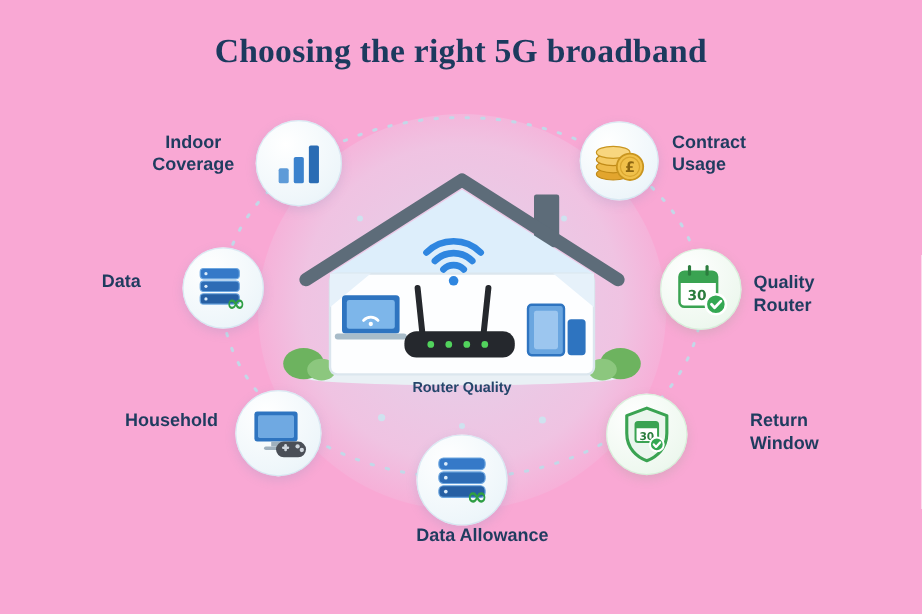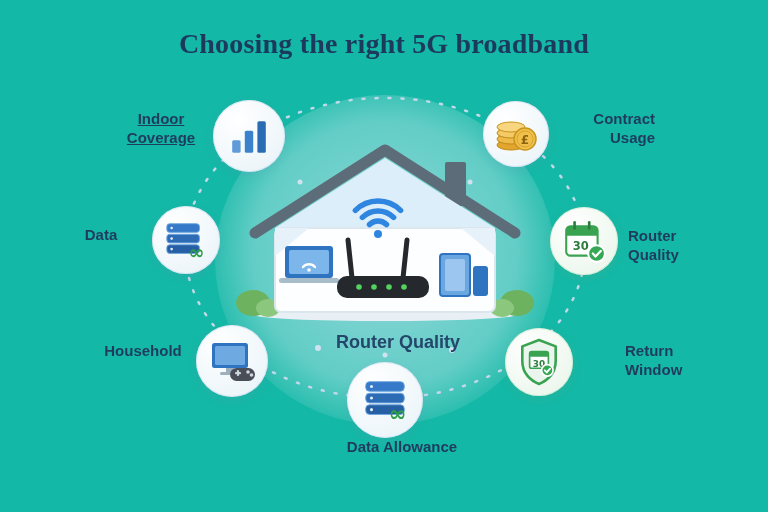--- a/index.html
+++ b/index.html
@@ -1,18 +1,18 @@
 <!DOCTYPE html>
 <html><head>
 <meta charset="utf-8">
 <style>
   html,body { margin:0; padding:0; background:#ffffff; }
   .stage {
     position:relative; width:768px; height:512px; overflow:hidden;
-    background:#14b8a6; font-family:"Liberation Sans", sans-serif;
+    background:#f9a8d4; font-family:"Liberation Sans", sans-serif;
   }
   .title {
     position:absolute; left:0; right:0; top:28px; margin:0;
     text-align:center; font-family:"Liberation Serif", serif;
     font-size:28px; font-weight:700; color:#1c3a5e; letter-spacing:.2px;
   }
   .glow {
     position:absolute; left:215px; top:95px; width:340px; height:330px;
     border-radius:50%;
     background:radial-gradient(circle at 50% 48%, rgba(214,233,246,.65) 0%, rgba(224,239,249,.38) 55%, rgba(255,255,255,0) 78%);
@@ -27,22 +27,22 @@
   }
   .tint-green {
     background:radial-gradient(circle at 35% 28%, #ffffff 0%, #eef8ef 70%, #e3f2e6 100%);
     box-shadow:0 3px 9px rgba(110,160,120,.20), inset 0 0 0 1px rgba(195,230,200,.55);
     align-items:center;
   }
   .node-label {
     position:absolute; font-size:15px; font-weight:700; color:#1f3c5f; line-height:1.25;
   }
   .center-caption {
-    position:absolute; left:310px; top:332px; width:150px; text-align:right;
-    font-size:18px; font-weight:700; color:#24466b;
+    position:absolute; left:310px; top:316px; width:150px; text-align:center;
+    font-size:12px; font-weight:700; color:#24466b;
   }
   .bottom-caption {
     position:absolute; left:317px; top:438px; width:170px; text-align:center;
     font-size:15px; font-weight:700; color:#1f3c5f;
   }
   .ta-c { text-align:center; } .ta-l { text-align:left; }
   svg text { font-family:"DejaVu Sans", sans-serif; }
 </style>
 </head>
 <body>
@@ -122,37 +122,37 @@
 
   <div class="center-caption">Router Quality</div>
 
   <div class="node-circle" style="left:213px; top:100px; width:72px; height:72px;">
     <svg width="42" height="42" viewBox="0 0 40 40">
       <rect x="4" y="24" width="8" height="12" rx="1.5" fill="#5e9bd8"></rect>
       <rect x="16" y="15" width="8" height="21" rx="1.5" fill="#3b82cd"></rect>
       <rect x="28" y="6" width="8" height="30" rx="1.5" fill="#2a6cb4"></rect>
     </svg>
   </div>
-  <div class="node-label ta-c" style="left:112px; top:110px; width:98px;text-decoration:underline;">
+  <div class="node-label ta-c" style="left:112px; top:110px; width:98px;">
     <div>Indoor</div>
     <div>Coverage</div>
   </div>
 
   <div class="node-circle" style="left:483px; top:101px; width:66px; height:66px;">
     <svg width="44" height="40" viewBox="0 0 44 40">
       <ellipse cx="17" cy="31" rx="14" ry="5" fill="#e2a52e" stroke="#c08a18" stroke-width="1"></ellipse>
       <ellipse cx="17" cy="25" rx="14" ry="5" fill="#eebb4a" stroke="#c08a18" stroke-width="1"></ellipse>
       <ellipse cx="17" cy="19" rx="14" ry="5" fill="#f4ca66" stroke="#c08a18" stroke-width="1"></ellipse>
       <ellipse cx="17" cy="13" rx="14" ry="5" fill="#f8d67f" stroke="#c9951f" stroke-width="1"></ellipse>
       <circle cx="31" cy="25" r="11" fill="#f0c04a" stroke="#c9951f" stroke-width="1.5"></circle>
       <circle cx="31" cy="25" r="8" fill="none" stroke="#d9a52e" stroke-width="1"></circle>
       <text x="31" y="29.5" text-anchor="middle" font-size="12" font-weight="bold" fill="#8a6410">£</text>
     </svg>
   </div>
-  <div class="node-label ta-l" style="left:560px; top:110px; width:95px;text-align:right;">
+  <div class="node-label ta-l" style="left:560px; top:110px; width:95px;">
     <div>Contract</div>
     <div>Usage</div>
   </div>
 
   <div class="node-circle" style="left:152px; top:206px; width:68px; height:68px;">
     <svg width="46" height="44" viewBox="0 0 48 44">
       <rect x="4" y="5" width="34" height="9" rx="3" fill="#3579c8" stroke="#6ea7e0" stroke-width="1"></rect>
       <rect x="4" y="16" width="34" height="9" rx="3" fill="#2d6cb5" stroke="#6ea7e0" stroke-width="1"></rect>
       <rect x="4" y="27" width="34" height="9" rx="3" fill="#265fa3" stroke="#6ea7e0" stroke-width="1"></rect>
       <circle cx="9" cy="9.5" r="1.4" fill="#dcecfa"></circle>
@@ -170,22 +170,22 @@
       <rect x="5" y="8" width="30" height="28" rx="4" fill="#ffffff" stroke="#3aa352" stroke-width="2"></rect>
       <path d="M 5 12 a 4 4 0 0 1 4 -4 h 22 a 4 4 0 0 1 4 4 v 5 H 5 Z" fill="#3aa352"></path>
       <line x1="13" y1="4" x2="13" y2="10" stroke="#2b7d3e" stroke-width="2.5" stroke-linecap="round"></line>
       <line x1="27" y1="4" x2="27" y2="10" stroke="#2b7d3e" stroke-width="2.5" stroke-linecap="round"></line>
       <text x="19" y="31" text-anchor="middle" font-size="11" font-weight="bold" fill="#2b7d3e">30</text>
       <circle cx="34" cy="34" r="8" fill="#34a853" stroke="#ffffff" stroke-width="2"></circle>
       <path d="M 30.5 34 L 33 36.8 L 38 31.5" fill="none" stroke="#ffffff" stroke-width="2.2" stroke-linecap="round" stroke-linejoin="round"></path>
     </svg>
   </div>
   <div class="node-label ta-l" style="left:628px; top:227px; width:95px;">
+    <div>Quality</div>
     <div>Router</div>
-    <div>Quality</div>
   </div>
 
   <div class="node-circle" style="left:196px; top:325px; width:72px; height:72px;">
     <svg width="48" height="44" viewBox="0 0 48 44">
       <rect x="4" y="4" width="36" height="25" rx="2.5" fill="#2e74c0"></rect>
       <rect x="7" y="7" width="30" height="19" rx="1.5" fill="#6fa9e2"></rect>
       <rect x="18" y="29" width="8" height="4" fill="#9fb0bd"></rect>
       <rect x="12" y="33" width="20" height="3" rx="1.5" fill="#9fb0bd"></rect>
       <rect x="22" y="29" width="25" height="13" rx="6.5" fill="#4a4f57"></rect>
       <rect x="27" y="33" width="6" height="2.2" rx="1" fill="#cfd6dd"></rect>

